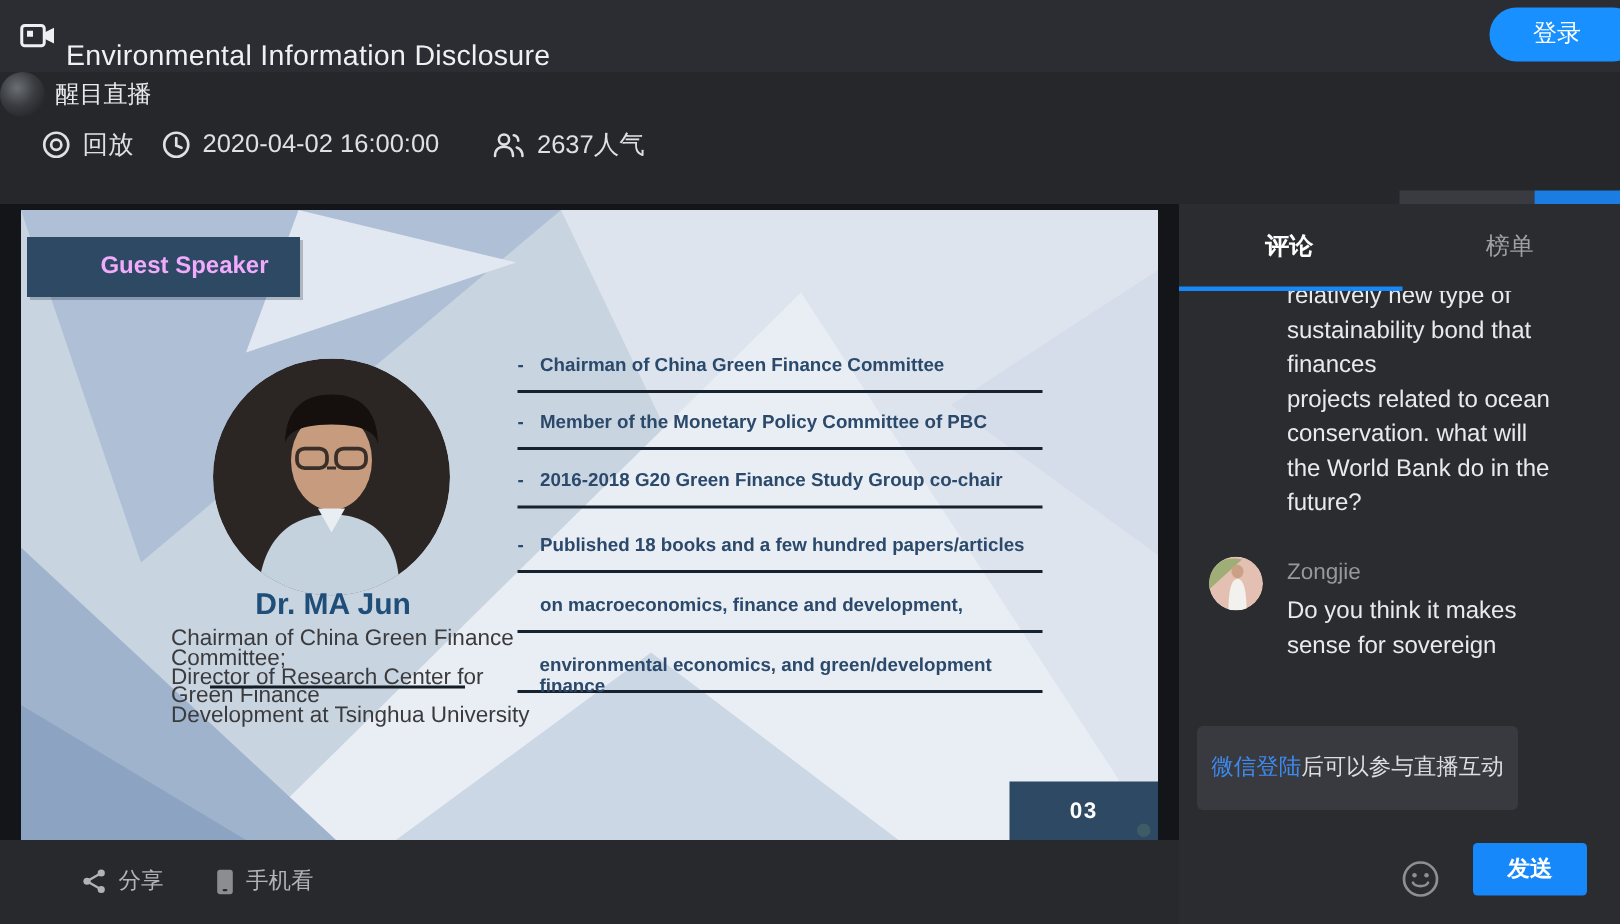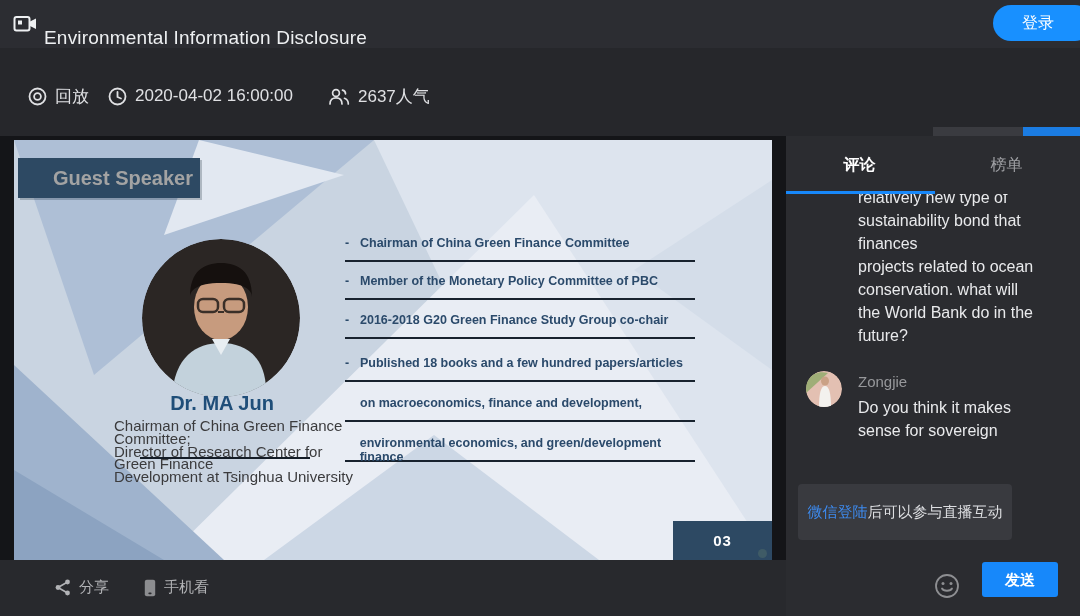--- a/index.html
+++ b/index.html
@@ -27,21 +27,21 @@
   .stat-box { left:933px; top:79px; width:90px; height:37px; background:#3a3b40; color:#f0f1f3;
               display:flex; align-items:center; justify-content:center; gap:5px; font-size:15px; font-weight:600; }
   .follow-btn { left:1023px; top:79px; width:70px; height:37px; background:#1b7ce2; color:#fff;
                 font-size:15px; line-height:37px; padding-left:12px; cursor:pointer; }
 
   
   .video-wrap { left:0; top:136px; width:786px; height:424px; background:#141518; }
   .slide { position:absolute; left:14px; top:4px; width:758px; height:420px; background:#c9d4e1; overflow:hidden; }
   .slide-bg { position:absolute; left:0; top:0; width:758px; height:420px; }
   .banner { position:absolute; left:4px; top:18px; width:182px; height:40px; background:#2d4963;
-            color:#a3a3a3; font-size:20px; font-weight:bold; text-align:center; line-height:40px;
+            color:#f0abfc; font-size:16px; font-weight:bold; text-align:center; line-height:40px;
             box-shadow:2px 2px 0 rgba(20,35,50,.25);padding-left:28px; }
   .photo { position:absolute; left:128px; top:99px; width:158px; height:158px; border-radius:50%; overflow:hidden; }
   .spk-name { position:absolute; left:60px; top:252px; width:296px; text-align:center;
               color:#1f4e79; font-size:20px; font-weight:bold; }
   .spk-title { position:absolute; left:100px; top:280px; width:240px; color:#3b3b3d;
                font-size:15px; line-height:12.8px; font-weight:500; }
   .spk-underline { position:absolute; left:126px; top:317px; width:170px; height:0; border-top:2px solid #141c26; }
   .bullet-row { position:absolute; left:331px; width:350px; height:26px; font-size:12.5px;
                 font-weight:bold; color:#2b4a6b; border-bottom:2px solid #18222e; display:flex; gap:7px; }
   .bullet-row .dash { width:8px; }
@@ -118,20 +118,24 @@
       <svg width="22" height="19" viewBox="0 0 22 19">
         <circle cx="8" cy="6" r="3.4" fill="none" stroke="#dfe0e3" stroke-width="1.7"></circle>
         <path d="M2 17 C2 12.5 5 10.8 8 10.8 C11 10.8 14 12.5 14 17" fill="none" stroke="#dfe0e3" stroke-width="1.7" stroke-linecap="round"></path>
         <path d="M14.5 3.2 C16.4 3.6 17.5 5 17.5 6.8" fill="none" stroke="#dfe0e3" stroke-width="1.7" stroke-linecap="round"></path>
         <path d="M16.5 11.3 C19 12.2 20.3 14.2 20.3 17" fill="none" stroke="#dfe0e3" stroke-width="1.7" stroke-linecap="round"></path>
       </svg>
     </span>
     <span>2637人气</span>
   </div>
 
+  <div class="channel">
+    <span class="channel-avatar"></span>
+    <span>醒目直播</span>
+  </div>
   <div class="abs stat-box">
     <span>
       <svg width="13" height="14" viewBox="0 0 13 14">
         <circle cx="6.5" cy="3.8" r="2.8" fill="none" stroke="#f0f1f3" stroke-width="1.5"></circle>
         <path d="M1.2 13 C1.2 9.6 3.6 8.2 6.5 8.2 C9.4 8.2 11.8 9.6 11.8 13" fill="none" stroke="#f0f1f3" stroke-width="1.5" stroke-linecap="round"></path>
       </svg>
     </span>
     <span>8.56万</span>
   </div>
   <div class="abs follow-btn">+关注</div>

